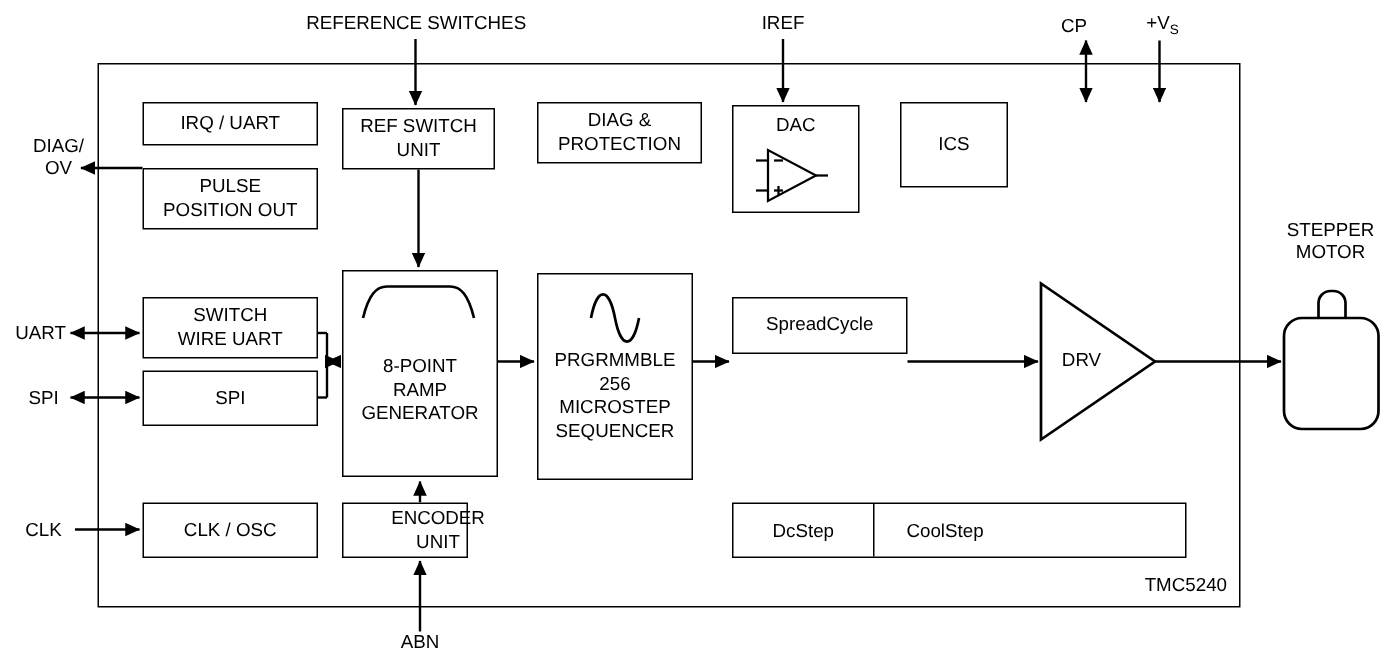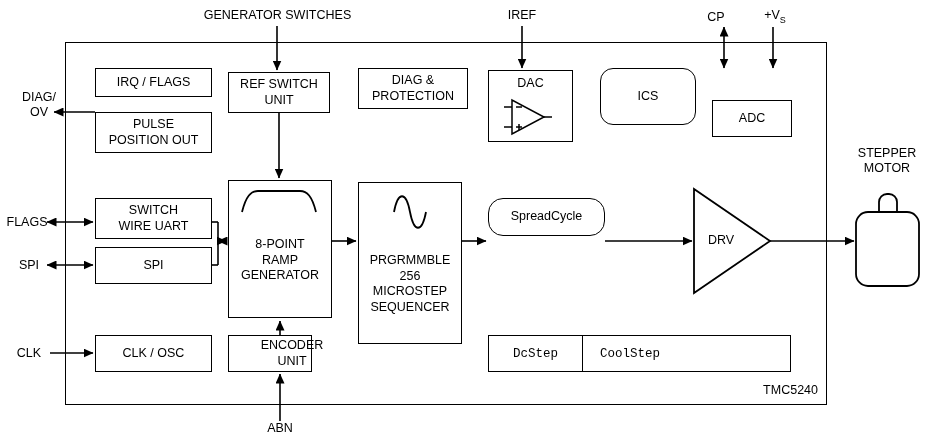--- a/index.html
+++ b/index.html
@@ -7,21 +7,21 @@
   body { font-family:"Liberation Sans", sans-serif; color:#000; }
   .canvas { position:relative; width:927px; height:437px; background:#fff; font-size:12.5px; overflow:hidden; }
   .chip { position:absolute; left:65px; top:42px; width:762px; height:363px; border:1.8px solid #000; background:transparent; }
   svg.layer { position:absolute; left:0; top:0; }
   .blk { position:absolute; border:1.6px solid #000; background:#fff; display:flex; flex-direction:column; align-items:center; justify-content:center; text-align:center; line-height:15.5px; }
   .blk.top { justify-content:flex-start; }
   .lbl { position:absolute; text-align:center; line-height:15px; }
   .lbl span { display:block; }
   .blk span { display:block; }
   .grp { position:absolute; left:488px; top:335px; width:303px; height:37px; border:1.6px solid #000; background:#fff; display:flex; }
-  .grp > div { display:flex; align-items:center; justify-content:center; text-align:center;font-family:Liberation Mono, monospace; }
+  .grp > div { display:flex; align-items:center; justify-content:center; text-align:center; }
   .grp > div + div { border-left:1.6px solid #000; }
   .drv-text { position:absolute; left:698px; top:233px; width:46px; text-align:center; }
   .part { position:absolute; left:688px; top:383px; width:130px; text-align:right; }
   sub.vs { font-size:9px; }
 </style>
 </head>
 <body>
 
 <div class="canvas">
 
@@ -49,66 +49,65 @@
       <line x1="332" y1="241" x2="356" y2="241" marker-end="url(#ah)"></line>
       <line x1="462" y1="241" x2="486" y2="241" marker-end="url(#ah)"></line>
       <line x1="605" y1="241" x2="692" y2="241" marker-end="url(#ah)"></line>
       <line x1="770" y1="241" x2="854" y2="241" marker-end="url(#ah)"></line>
       <line x1="279" y1="112" x2="279" y2="178" marker-end="url(#ah)"></line>
       <line x1="280" y1="335" x2="280" y2="321" marker-end="url(#ah)"></line>
       <line x1="280" y1="421" x2="280" y2="374" marker-end="url(#ah)"></line>
     </g>
   </svg>
 
-  <div class="blk" style="left:95px; top:68px; width:117px; height:29px;">IRQ / FLAGS</div>
+  <div class="blk" style="left:95px; top:68px; width:117px; height:29px;">IRQ / UART</div>
 
   <div class="blk" style="left:95px; top:112px; width:117px; height:41px;">
     <span>PULSE</span>
     <span>POSITION OUT</span>
   </div>
 
   <div class="blk" style="left:228px; top:72px; width:102px; height:41px;">
     <span>REF SWITCH</span>
     <span>UNIT</span>
   </div>
 
   <div class="blk" style="left:358px; top:68px; width:110px; height:41px;">
     <span>DIAG &amp;</span>
     <span>PROTECTION</span>
   </div>
 
   <div class="blk top" style="left:488px; top:70px; width:85px; height:72px; padding-top:5px;">
     <span>DAC</span>
   </div>
 
-  <div class="blk" style="left:600px; top:68px; width:96px; height:57px;border-radius:13px;">ICS</div>
+  <div class="blk" style="left:600px; top:68px; width:72px; height:57px;">ICS</div>
 
-  <div class="blk" style="left:712px; top:100px; width:80px; height:37px;">ADC</div>
 
   <div class="blk" style="left:95px; top:198px; width:117px; height:41px;">
     <span>SWITCH</span>
     <span>WIRE UART</span>
   </div>
 
   <div class="blk" style="left:95px; top:247px; width:117px; height:37px;">SPI</div>
 
   <div class="blk top" style="left:228px; top:180px; width:104px; height:138px; padding-top:56px;">
     <span>8-POINT</span>
     <span>RAMP</span>
     <span>GENERATOR</span>
   </div>
 
-  <div class="blk top" style="left:358px; top:182px; width:104px; height:162px; padding-top:70px;">
+  <div class="blk top" style="left:358px; top:182px; width:104px; height:138px; padding-top:50px;">
     <span>PRGRMMBLE</span>
     <span>256</span>
     <span>MICROSTEP</span>
     <span>SEQUENCER</span>
   </div>
 
-  <div class="blk" style="left:488px; top:198px; width:117px; height:38px;border-radius:15px;">SpreadCycle</div>
+  <div class="blk" style="left:488px; top:198px; width:117px; height:38px;">SpreadCycle</div>
 
 
   <div class="blk" style="left:95px; top:335px; width:117px; height:37px;">CLK / OSC</div>
 
   <div class="blk" style="left:228px; top:335px; width:84px; height:37px;padding-left:44px;">
     <span>ENCODER</span>
     <span>UNIT</span>
   </div>
 
   <div class="grp">
@@ -130,29 +129,29 @@
     <path d="M394 212 C398 191 406 191 410 212 C414 233 422 233 426 212" stroke="#000" stroke-width="1.8" fill="none"></path>
     <polygon points="694,189 694,293 770,241" fill="#fff" stroke="#000" stroke-width="1.8"></polygon>
     <g stroke="#000" stroke-width="1.8" fill="#fff">
       <rect x="879" y="194" width="18" height="26" rx="8"></rect>
       <rect x="856" y="212" width="63" height="74" rx="12"></rect>
     </g>
   </svg>
 
   <div class="drv-text">DRV</div>
 
-  <div class="lbl" style="left:195px; top:8px; width:165px;">GENERATOR SWITCHES</div>
+  <div class="lbl" style="left:195px; top:8px; width:165px;">REFERENCE SWITCHES</div>
   <div class="lbl" style="left:500px; top:8px; width:44px;">IREF</div>
   <div class="lbl" style="left:698px; top:10px; width:36px;">CP</div>
   <div class="lbl" style="left:753px; top:8px; width:44px;"><span style="display:inline;">+V</span><sub class="vs">S</sub></div>
   <div class="lbl" style="left:16px; top:90px; width:46px;">
     <span>DIAG/</span>
     <span>OV</span>
   </div>
-  <div class="lbl" style="left:6px; top:215px; width:42px;">FLAGS</div>
+  <div class="lbl" style="left:6px; top:215px; width:42px;">UART</div>
   <div class="lbl" style="left:10px; top:258px; width:38px;">SPI</div>
   <div class="lbl" style="left:10px; top:346px; width:38px;">CLK</div>
   <div class="lbl" style="left:258px; top:421px; width:44px;">ABN</div>
   <div class="lbl" style="left:848px; top:146px; width:78px;">
     <span>STEPPER</span>
     <span>MOTOR</span>
   </div>
 
   <div class="part">TMC5240</div>
 

